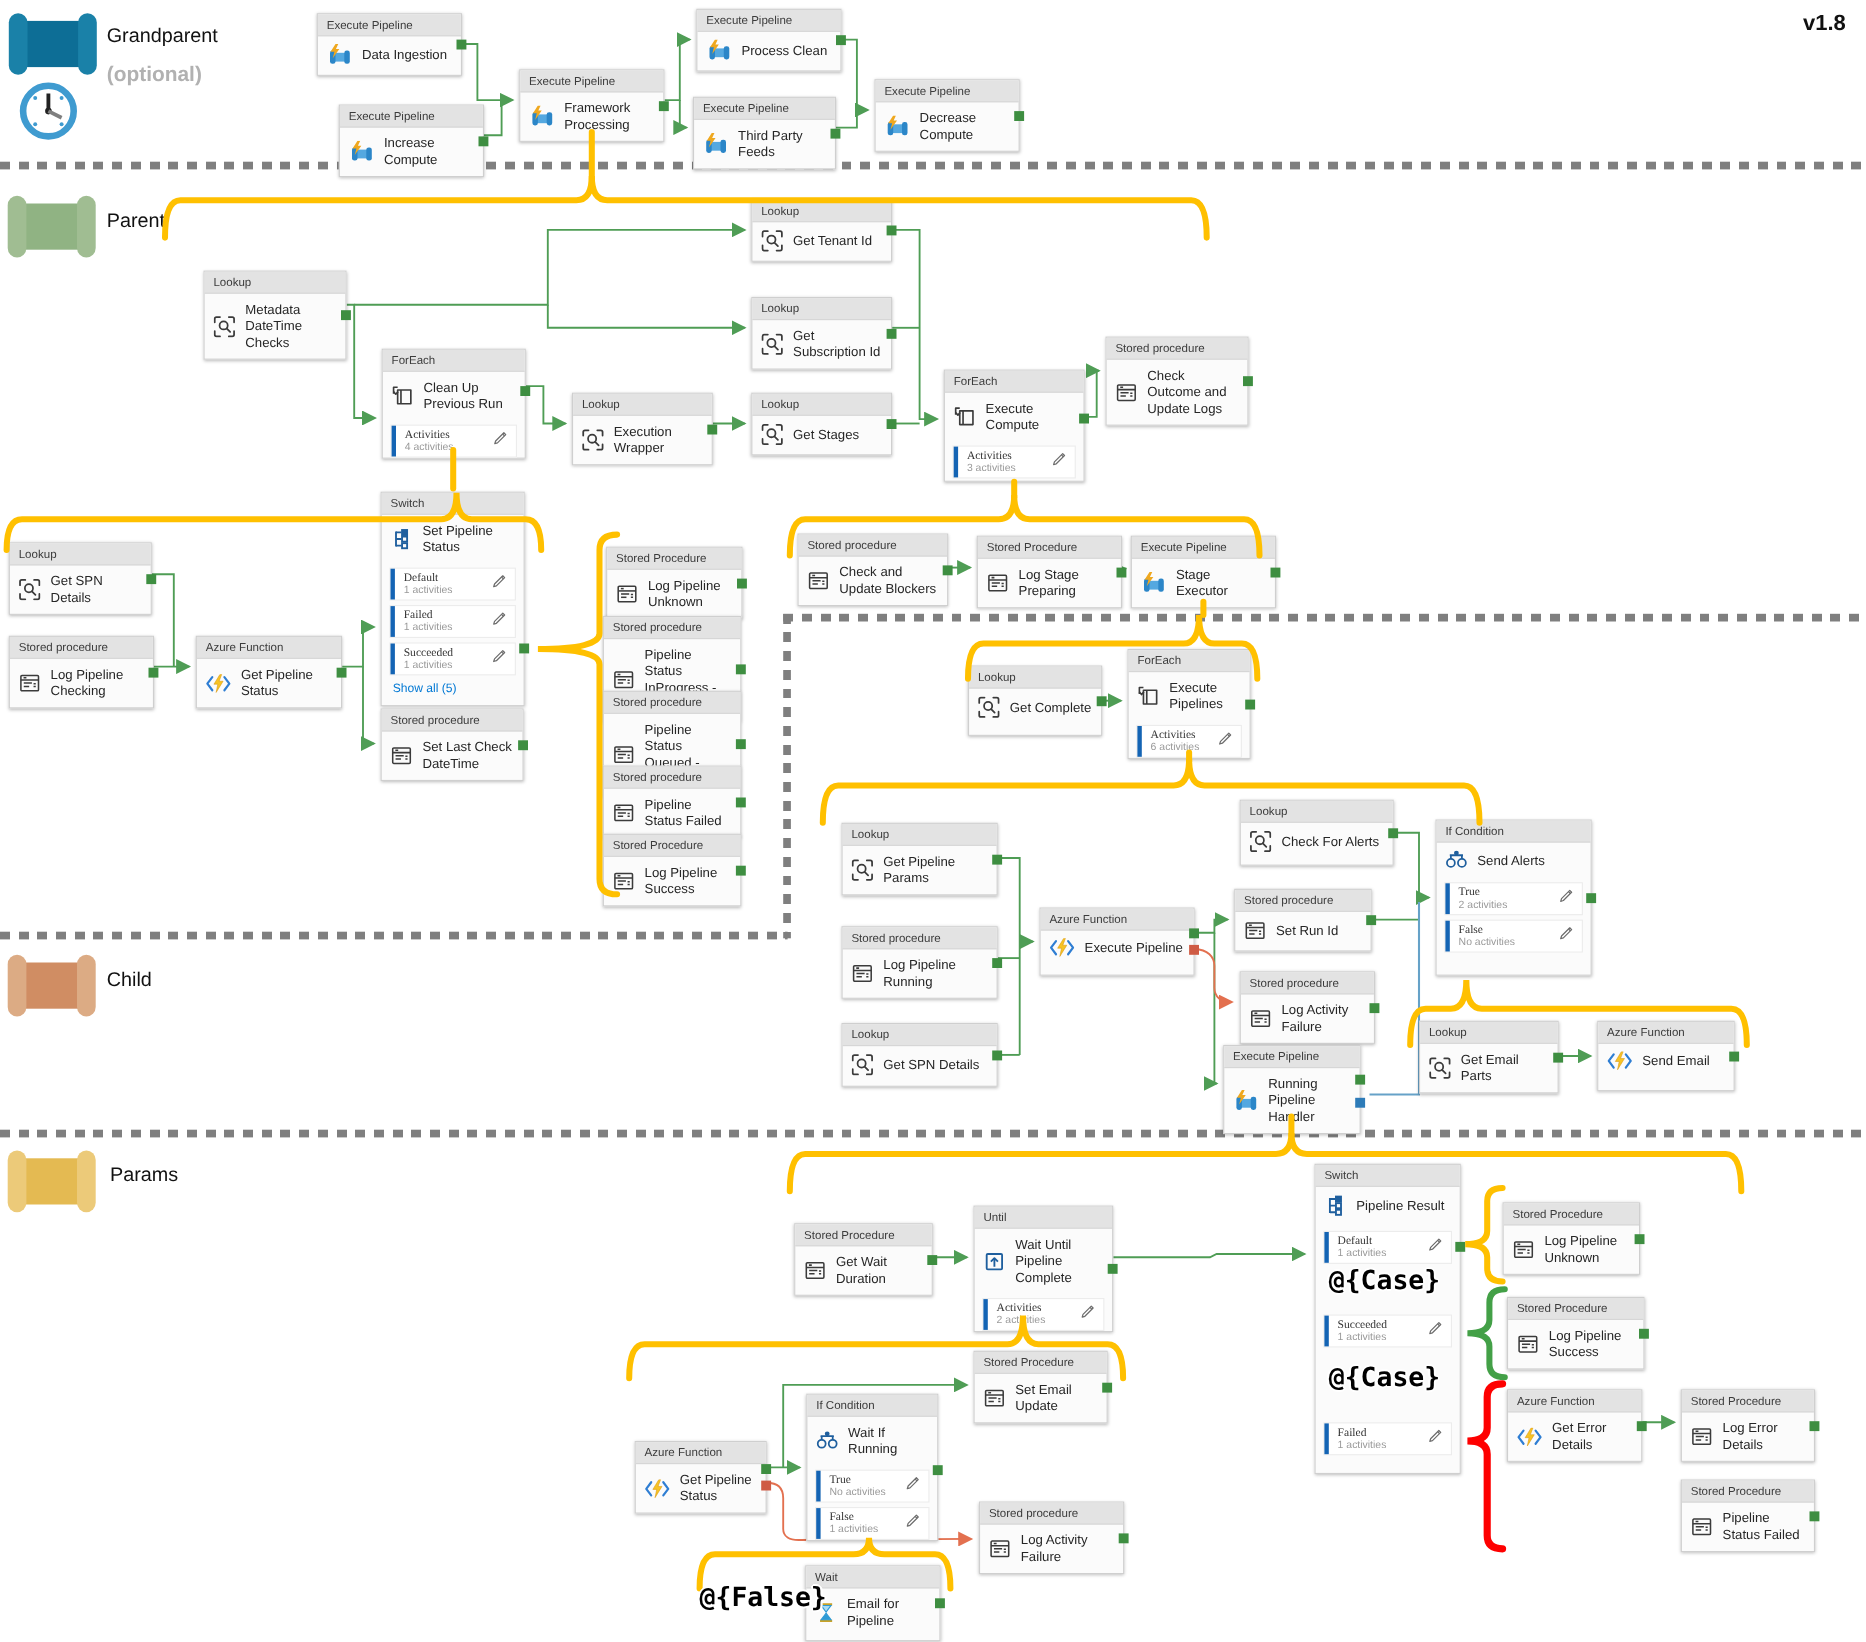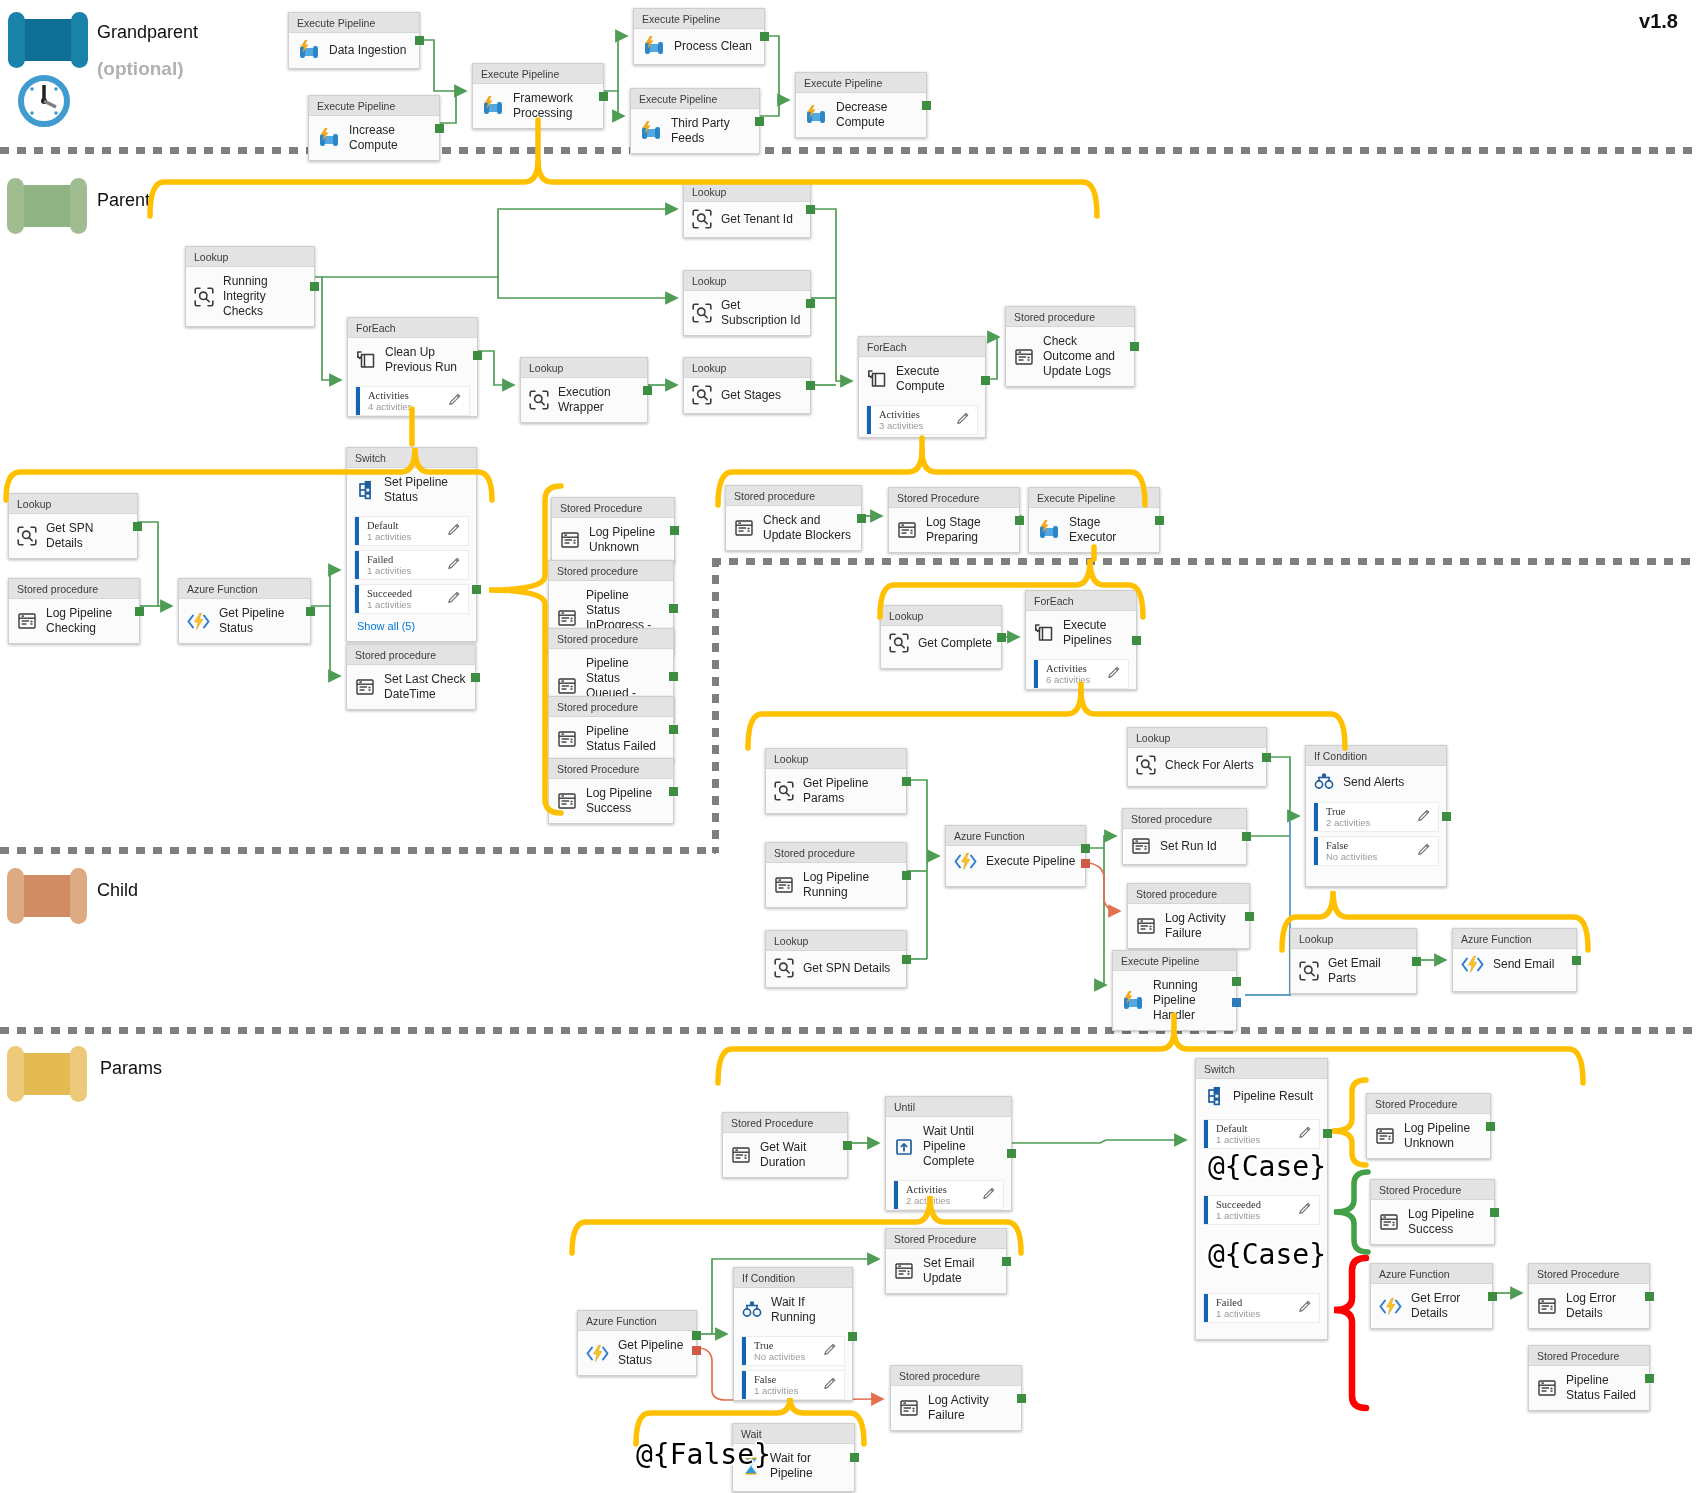--- a/index.html
+++ b/index.html
@@ -32,21 +32,21 @@
   .port{position:absolute;width:9px;height:9px;right:-5px;z-index:3;}
   .port.g{background:#3e8e41;}
   .port.r{background:#cf5b44;}
   .port.b{background:#2d7bb8;}
 
   
   #wires{position:absolute;left:0;top:0;z-index:1;pointer-events:none;}
   #braces{position:absolute;left:0;top:0;z-index:5;pointer-events:none;}
 
   
-  .code-ann{position:absolute;z-index:6;font-family:"DejaVu Sans Mono", monospace;font-weight:normal;font-size:28px;color:#000;
+  .code-ann{position:absolute;z-index:6;font-family:"DejaVu Sans Mono", monospace;font-weight:bold;font-size:24px;color:#000;
     text-shadow:-2px 0 0 #fff,2px 0 0 #fff,0 -2px 0 #fff,0 2px 0 #fff,-1px -1px 0 #fff,1px 1px 0 #fff,-1px 1px 0 #fff,1px -1px 0 #fff;white-space:nowrap;}
   #ann-case-1{left:1208px;top:1150px;}
   #ann-case-2{left:1208px;top:1238px;}
   #ann-false-1{left:636px;top:1438px;}
 </style>
 </head>
 <body>
 
 <div id="canvas">
 
@@ -294,21 +294,21 @@
               <g stroke="#3b3b3b" stroke-width="1.6" fill="none" stroke-linecap="round">
                 <path d="M1.2,6 V2.8 Q1.2,1.2 2.8,1.2 H6"></path>
                 <path d="M14,1.2 H17.2 Q18.8,1.2 18.8,2.8 V6"></path>
                 <path d="M18.8,14 V17.2 Q18.8,18.8 17.2,18.8 H14"></path>
                 <path d="M6,18.8 H2.8 Q1.2,18.8 1.2,17.2 V14"></path>
                 <circle cx="9.3" cy="8.8" r="3.7"></circle>
                 <path d="M12,11.6 L15.2,14.8"></path>
               </g>
             </svg>
           </span>
-      <span class="node-label">Running Integrity Checks</span>
+      <span class="node-label">Metadata DateTime Checks</span>
     </div>
   <span class="port g" style="top: calc(50% - 4.5px);"></span>
       </div>
       <div class="node" id="node-getTenantId" style="left: 683px; top: 181px; width: 128px; min-height: 57px;">
     <div class="node-header">Lookup</div>
     <div class="node-body">
       <span class="node-icon">
             <svg width="20" height="20" viewBox="0 0 20 20">
               <g stroke="#3b3b3b" stroke-width="1.6" fill="none" stroke-linecap="round">
                 <path d="M1.2,6 V2.8 Q1.2,1.2 2.8,1.2 H6"></path>
@@ -1318,18 +1318,18 @@
     <div class="node-header">Wait</div>
     <div class="node-body">
       <span class="node-icon">
             <svg width="20" height="20" viewBox="0 0 20 20">
               <path d="M4.5,2.5 H15.5" stroke="#c9a227" stroke-width="2"></path>
               <path d="M4.5,17.5 H15.5" stroke="#c9a227" stroke-width="2"></path>
               <polygon points="5.5,3.5 14.5,3.5 10,9.5" fill="#aadcf5" stroke="#2e9bd6" stroke-width="1"></polygon>
               <polygon points="5.5,16.5 14.5,16.5 10,10.5" fill="#2e9bd6" stroke="#2e9bd6" stroke-width="1"></polygon>
             </svg>
           </span>
-      <span class="node-label">Wait for Pipeline</span>
+      <span class="node-label">Email for Pipeline</span>
     </div>
   <span class="port g" style="top: calc(50% - 4.5px);"></span>
       </div>
     </div>
 </div>
 
 </body></html>

